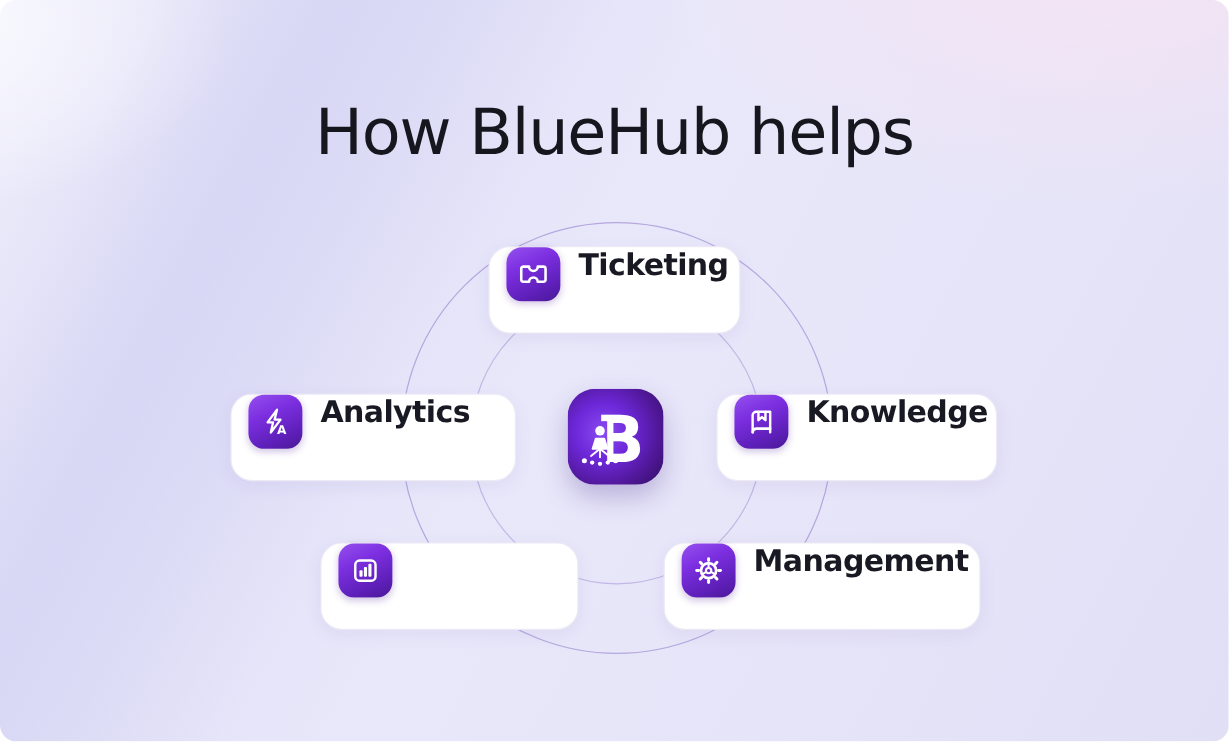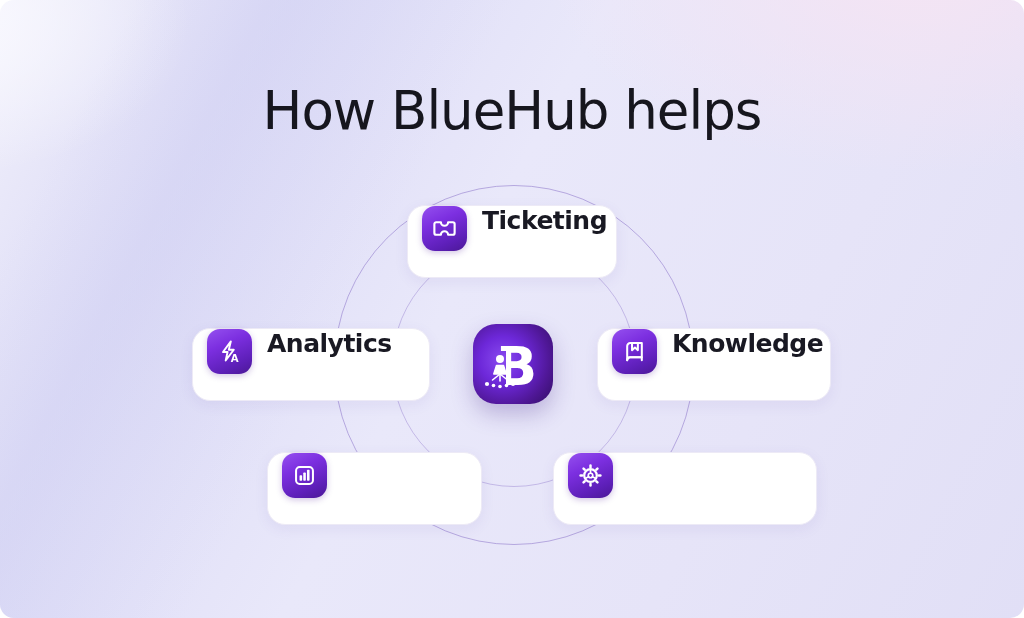--- a/index.html
+++ b/index.html
@@ -148,14 +148,15 @@
           <line x1="17.2" y1="17.2" x2="18.2" y2="18.2"></line>
         </g>
         <circle cx="12" cy="12" r="2" stroke-width="1.5"></circle>
         <g stroke-width="1.5">
           <line x1="12" y1="10" x2="12" y2="6.6"></line>
           <line x1="10.3" y1="13" x2="7.4" y2="14.7"></line>
           <line x1="13.7" y1="13" x2="16.6" y2="14.7"></line>
         </g>
       </svg>
     </span>
+    <span class="card-label">Management</span>
   </div>
 </div>
 
 </body></html>

